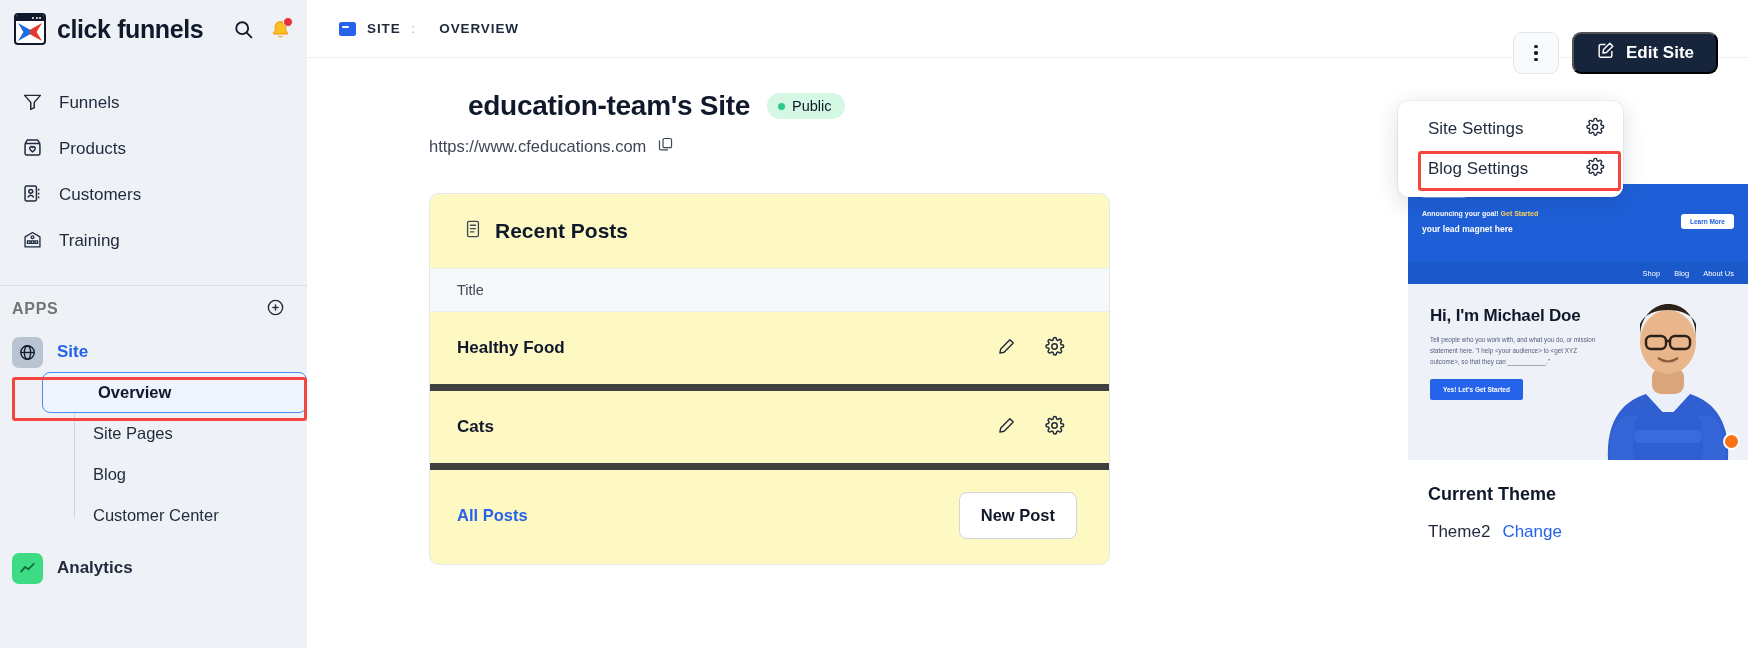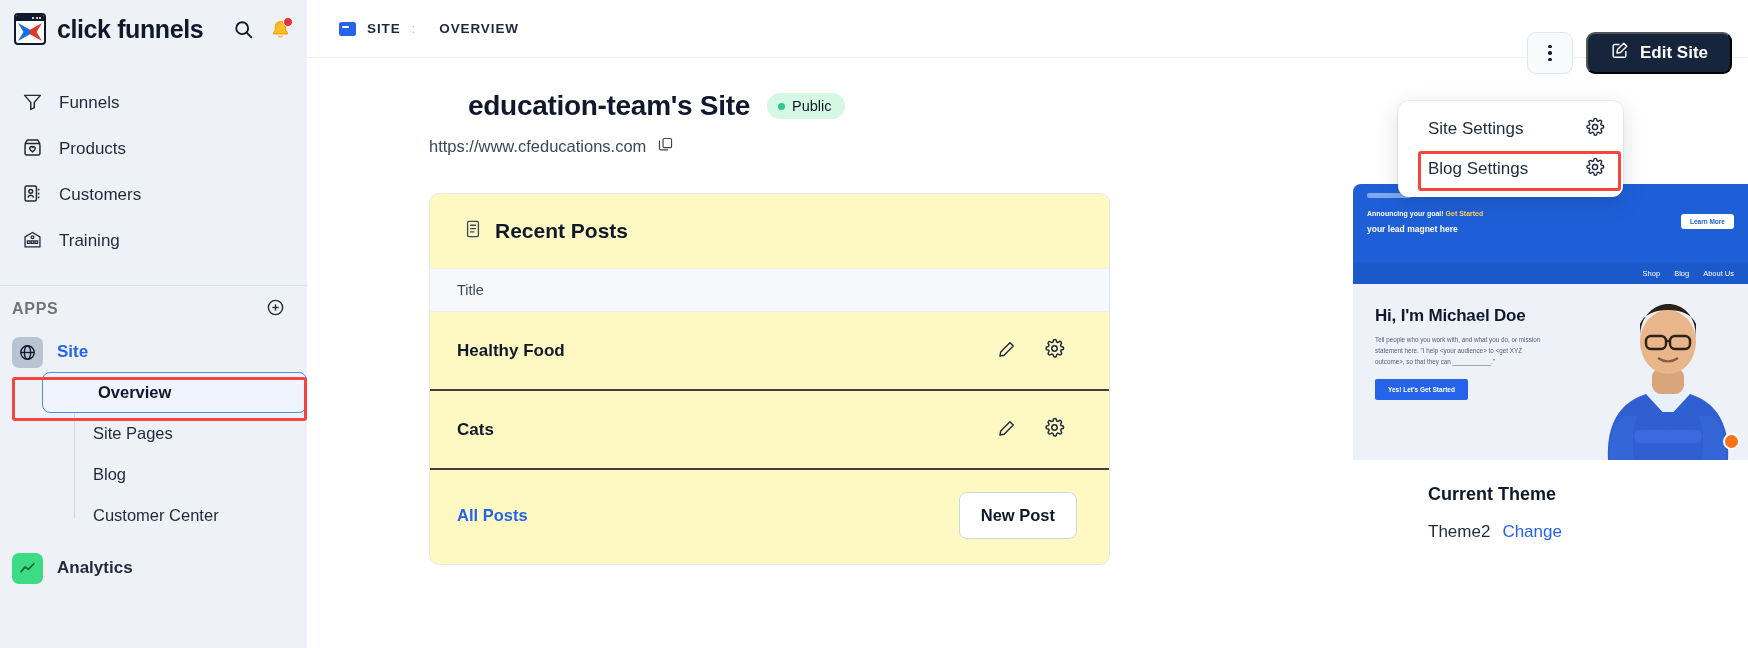--- a/index.html
+++ b/index.html
@@ -133,39 +133,39 @@
     border: 1px solid #e4e8ee; border-radius: 10px; background: #fef9c3;
   }
   .card-head { display: flex; align-items: center; gap: 12px; padding: 25px 0 25px 33px; }
   .card-title { font-size: 21px; font-weight: 700; color: #10182b; }
   .tbl-head {
     background: #f7f8fa; border-top: 1px solid #eceff3; border-bottom: 1px solid #eceff3;
     padding: 13px 0 13px 27px; font-size: 14.5px; color: #3d4757;
   }
   .tbl-row {
     display: flex; align-items: center; height: 79px; padding: 0 44px 0 27px;
-    border-bottom: 2px solid #404040;
+    border-bottom: 7px solid #404040;
   }
   .tbl-row .cell-title { font-size: 17px; font-weight: 700; color: #10182b; }
   .row-actions { margin-left: auto; display: flex; align-items: center; gap: 27px; }
   .card-foot {
     display: flex; align-items: center; padding: 22px 32px 25px 27px;
   }
   .link-blue { font-size: 16.5px; font-weight: 700; color: #2563eb; cursor: pointer; }
   .btn-white {
     margin-left: auto; border: 1px solid #cfd6e0; border-radius: 8px;
     padding: 13px 21px; font-size: 16.5px; font-weight: 700; color: #10182b;
     background: #fff; cursor: pointer;
   }
 
   
   .right-col { position: absolute; top: 32px; right: 0; width: 470px; }
   .right-actions {
     display: flex; justify-content: flex-end; align-items: flex-end; gap: 13px;
-    padding-right: 16px;
+    padding-right: 30px;
   }
   .kebab-btn {
     width: 46px; height: 42px; border: 1px solid #e1e6ec; border-radius: 9px;
     background: #f9fafc; display: flex; align-items: center; justify-content: center;
     flex-direction: column; gap: 3px; cursor: pointer;
   }
   .kebab-btn i { width: 3.5px; height: 3.5px; background: #10182b; border-radius: 50%; display: block; }
   .btn-dark {
     background: #16243c; color: #fff; border-radius: 9px; height: 42px;
     display: flex; align-items: center; gap: 11px; padding: 0 22px;
@@ -178,21 +178,21 @@
     box-shadow: 0 6px 22px rgba(16,24,43,0.15), 0 0 0 1px rgba(16,24,43,0.05);
     padding: 8px 0; z-index: 30;
   }
   .dd-item {
     display: flex; align-items: center; height: 40px; padding: 0 18px 0 30px;
     font-size: 17px; color: #1f2a3c; cursor: pointer;
   }
   .dd-item .ic { margin-left: auto; }
 
   .theme-preview {
-    position: absolute; top: 152px; right: 0; width: 395px; height: 276px;
+    position: absolute; top: 152px; right: 0; width: 340px; height: 276px;
     background: #eef1f8; border-top-left-radius: 8px; overflow: hidden; margin-left: 20px;
   }
   .tp-nav {
     height: 78px; background: #1e5fd8; position: relative;
   }
   .tp-nav .hl { position: absolute; left: 14px; top: 9px; width: 44px; height: 5px; background: #7fa9ef; border-radius: 2px; }
   .tp-nav .txt1 { position: absolute; left: 14px; top: 26px; font-size: 7px; font-weight: 700; color: #fff; }
   .tp-nav .txt1 em { color: #ffd45e; font-style: normal; }
   .tp-nav .txt2 { position: absolute; left: 14px; top: 40px; font-size: 8.5px; font-weight: 700; color: #fff; }
   .tp-nav .learn {

